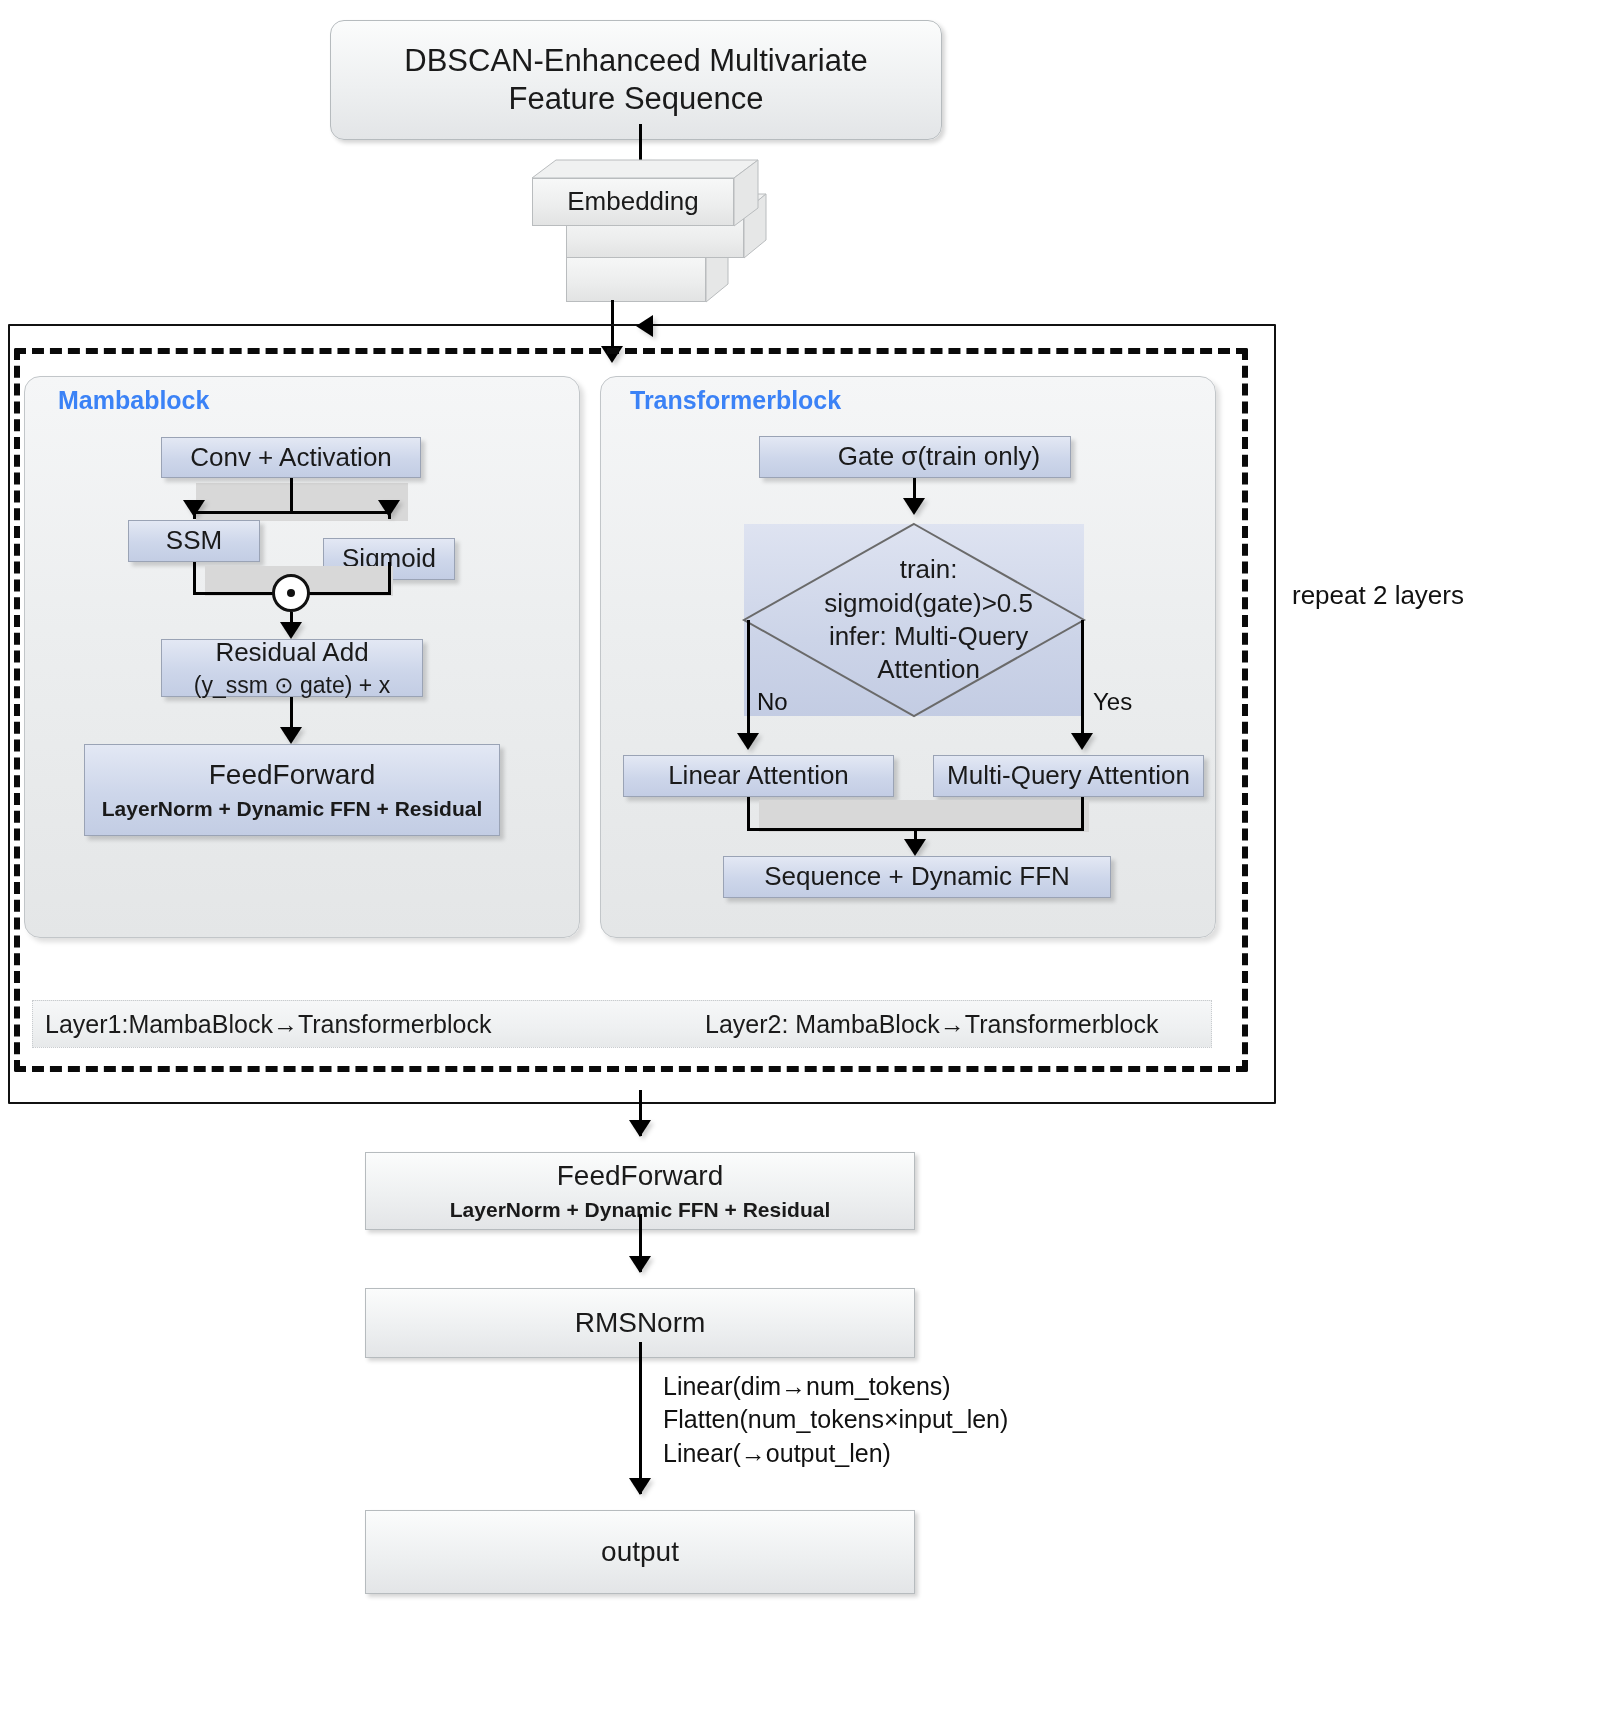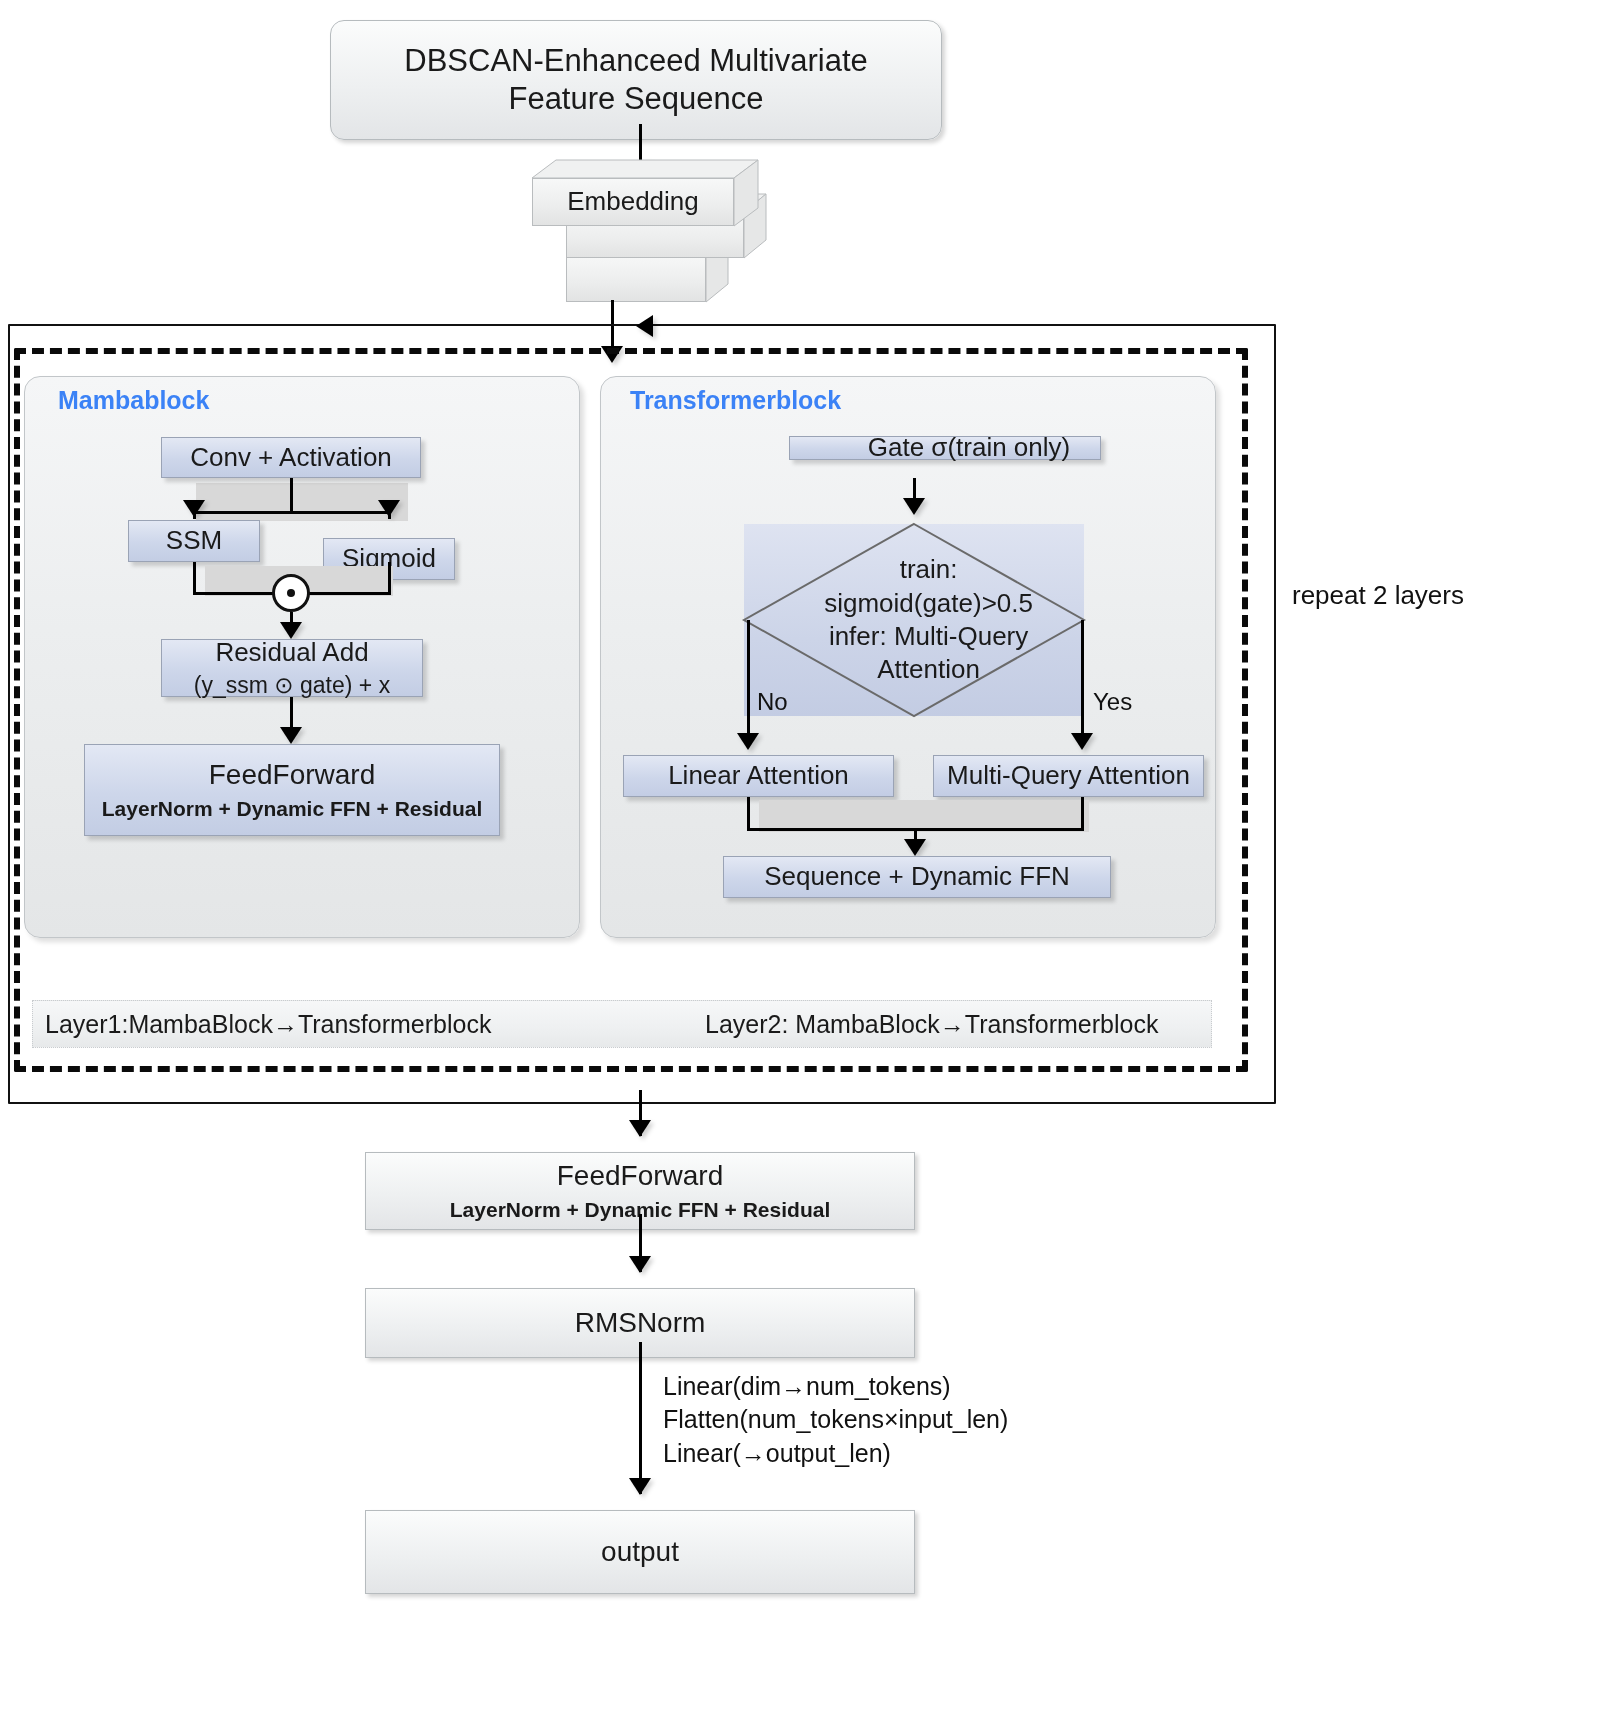--- a/index.html
+++ b/index.html
@@ -221,21 +221,21 @@
   <div class="arrowhead" style="left:280px; top:727px;"></div>
 
   <div class="node blue-box" style="left:84px; top:744px; width:416px; height:92px;">
     <span class="node-lg">FeedForward</span>
     <span class="sub-line">LayerNorm + Dynamic FFN + Residual</span>
   </div>
 
   <div class="panel" style="left:600px; top:376px; width:616px; height:562px;"></div>
   <div class="panel-title" style="left:630px; top:386px;">Transformerblock</div>
 
-  <div class="node blue-box node-md" style="left:789px; top:436px; width:312px; height:24px;padding-left:48px;">
+  <div class="node blue-box node-md" style="left:759px; top:436px; width:312px; height:42px;padding-left:48px;">
     <span>Gate  σ(train only)</span>
   </div>
   <div class="vline" style="left:913px; top:478px; height:32px;"></div>
   <div class="arrowhead" style="left:903px; top:498px;"></div>
 
   <div class="dia-bg" style="left:744px; top:524px; width:340px; height:192px;"></div>
   <svg class="dia-svg" style="left:744px; top:524px; width:340px; height:192px;">
     <polygon points="170,0 340,96 170,192 0,96" fill="none" stroke="#6a6a6a" stroke-width="2"></polygon>
   </svg>
   <div class="node multi-line" style="left:744px; top:524px; width:289px; height:192px; font-size:26px; line-height:1.28;align-items:flex-end;">

